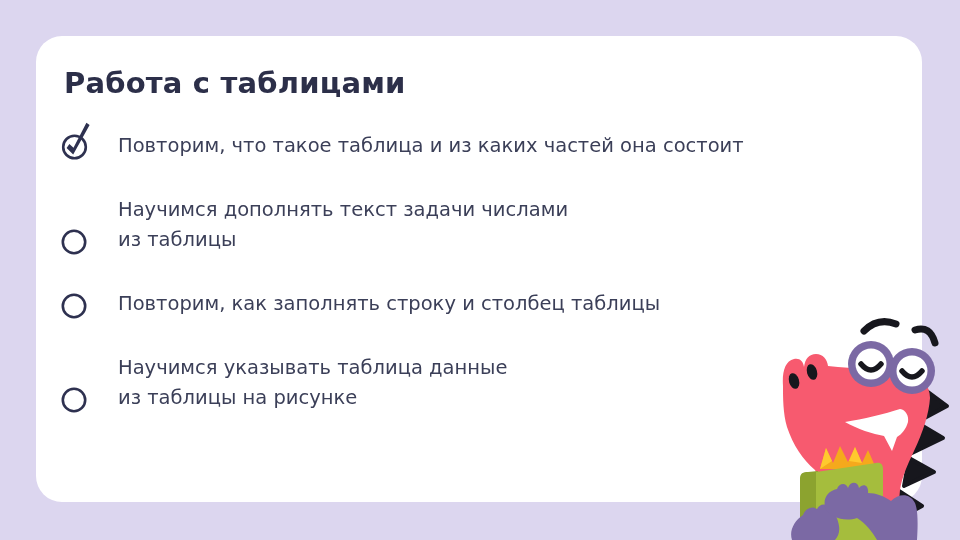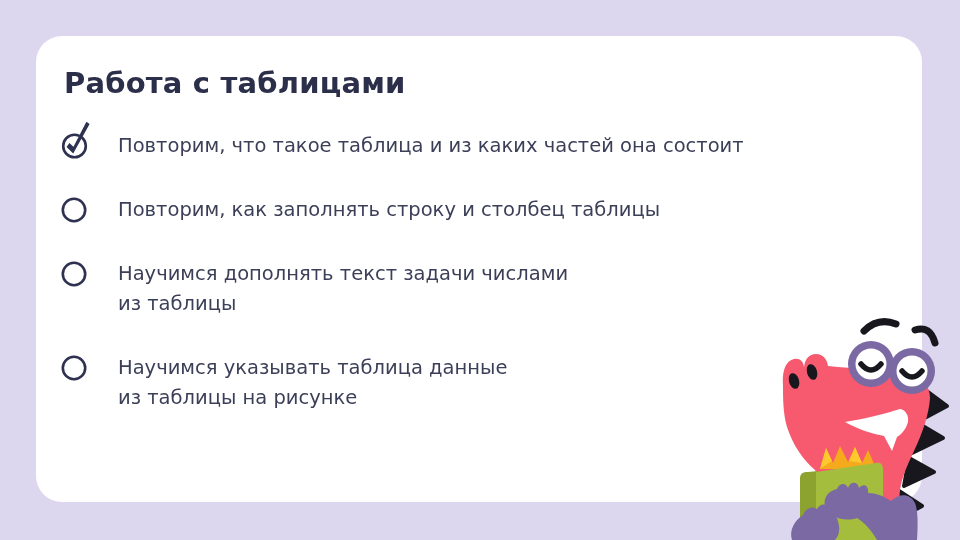--- a/index.html
+++ b/index.html
@@ -26,21 +26,21 @@
     color:#2C2F49;
     letter-spacing:0.2px;
   }
   .checklist {
     position:absolute;
     left:61px; top:131px;
     width:810px;
   }
   .check-row {
     display:flex;
-    align-items:flex-start;
+    align-items:flex-end;
     margin-bottom:34px;
   }
   .icon-cell {
     flex:none;
     width:30px;
     margin-right:27px;
     position:relative;
   }
   .icon-unchecked { display:block; margin-top:2px; }
   .icon-checked   { display:block; margin-top:-15px; }
@@ -75,31 +75,31 @@
       </span>
       <span class="row-text">Повторим, что такое таблица и из каких частей она состоит</span>
     </div>
 
     <div class="check-row">
       <span class="icon-cell">
         <svg class="icon-unchecked" width="26" height="26" viewBox="0 0 26 26">
           <circle cx="13" cy="13" r="11.2" fill="none" stroke="#2E3150" stroke-width="2.6"></circle>
         </svg>
       </span>
-      <span class="row-text">Повторим, как заполнять строку и столбец таблицы</span>
+      <span class="row-text">Научимся дополнять текст задачи числами
+из таблицы</span>
     </div>
 
     <div class="check-row">
       <span class="icon-cell">
         <svg class="icon-unchecked" width="26" height="26" viewBox="0 0 26 26">
           <circle cx="13" cy="13" r="11.2" fill="none" stroke="#2E3150" stroke-width="2.6"></circle>
         </svg>
       </span>
-      <span class="row-text">Научимся дополнять текст задачи числами
-из таблицы</span>
+      <span class="row-text">Повторим, как заполнять строку и столбец таблицы</span>
     </div>
 
     <div class="check-row">
       <span class="icon-cell">
         <svg class="icon-unchecked" width="26" height="26" viewBox="0 0 26 26">
           <circle cx="13" cy="13" r="11.2" fill="none" stroke="#2E3150" stroke-width="2.6"></circle>
         </svg>
       </span>
       <span class="row-text">Научимся указывать таблица данные
 из таблицы на рисунке</span>

